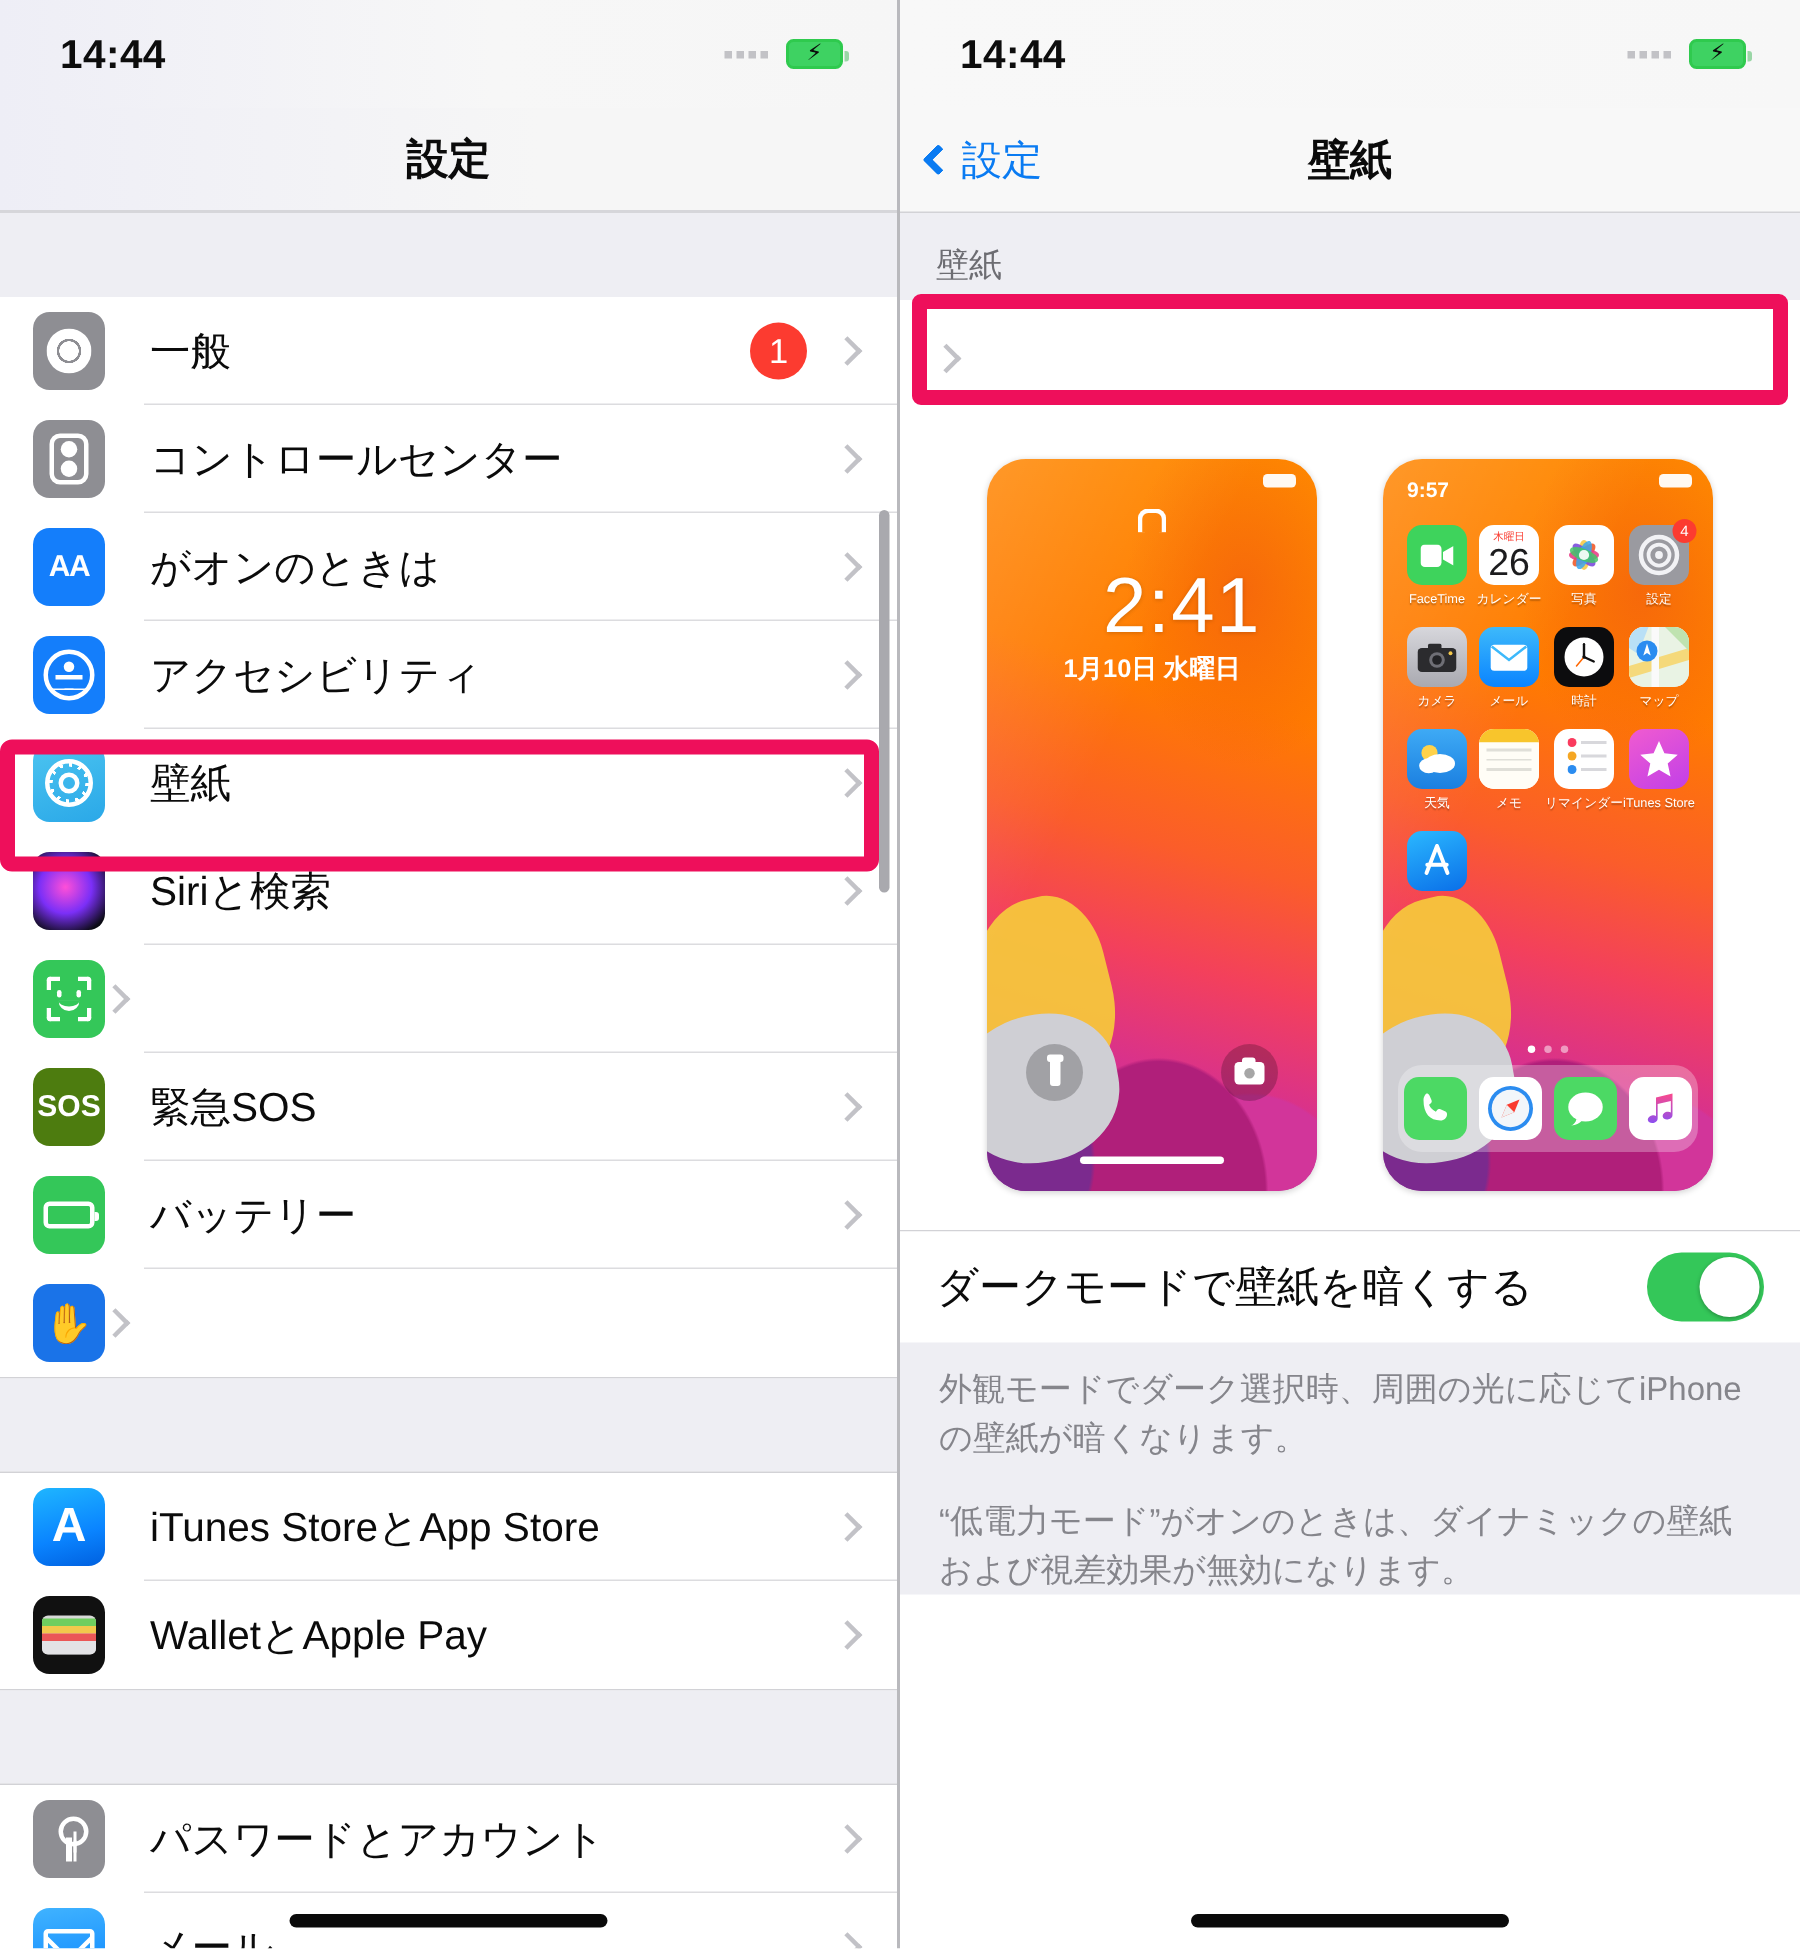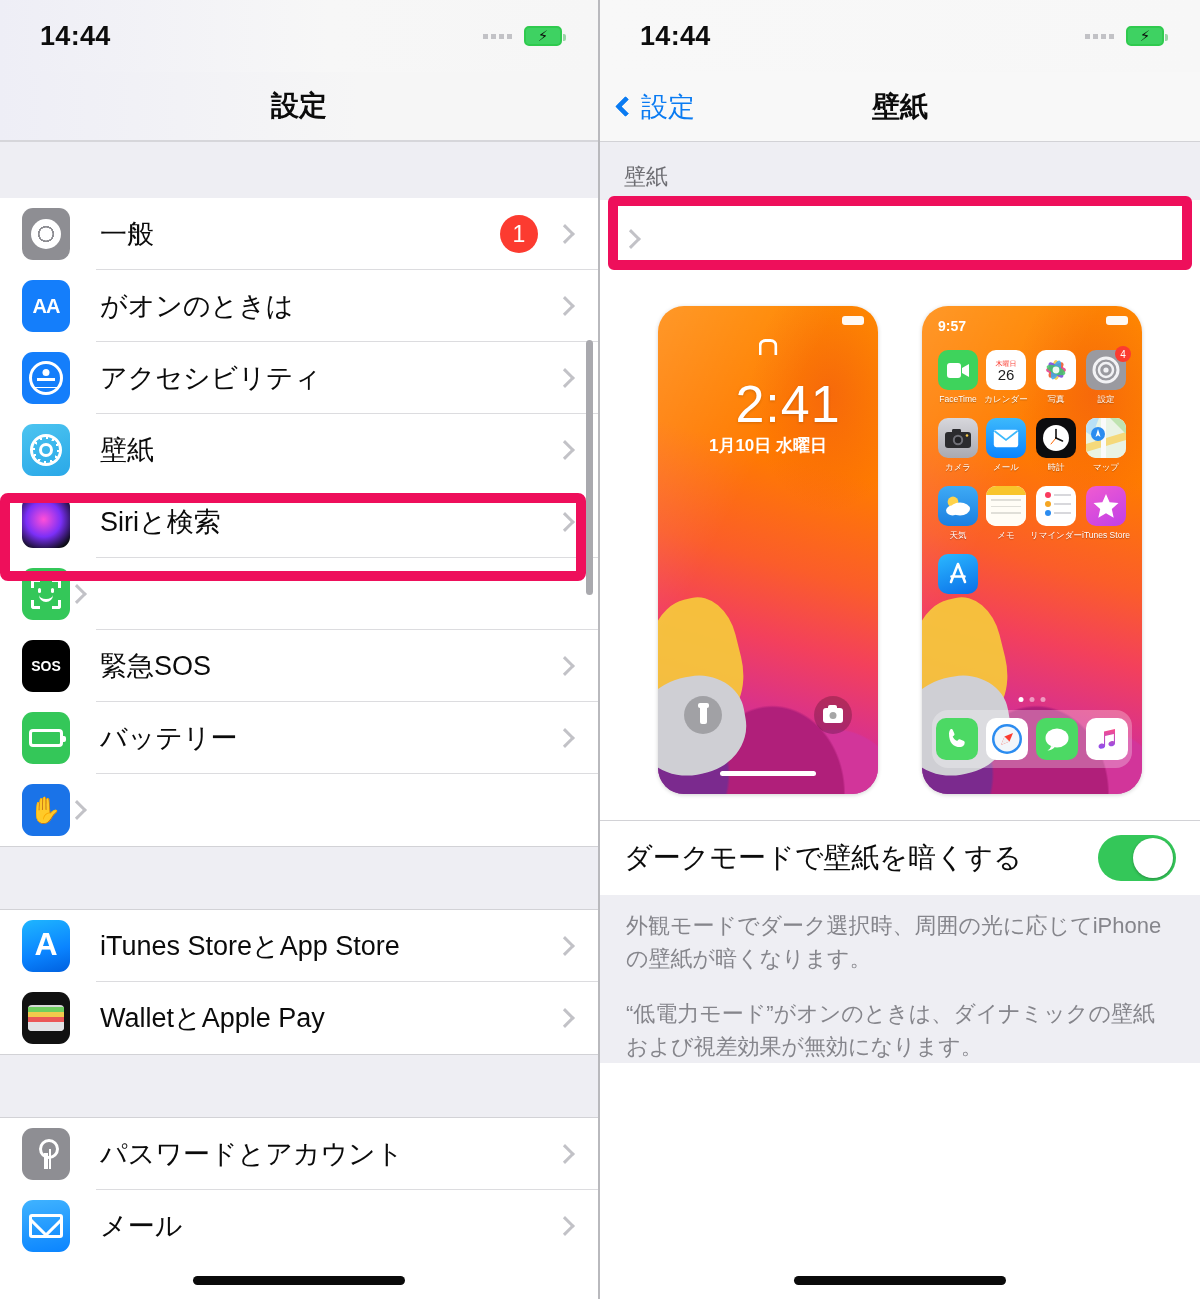--- a/index.html
+++ b/index.html
@@ -66,21 +66,21 @@
            margin-right: 20px; font-weight: 400; }
 
   
   .ic-gear { background: #8e8e93; }
   .ic-cc  { background: #8e8e93; }
   .ic-disp{ background: #147efb; font-size: 20px; font-weight: bold; letter-spacing: -1px;}
   .ic-acc { background: #147efb; }
   .ic-wall{ background: linear-gradient(160deg,#4cc4f0,#2aa8e8); }
   .ic-siri{ background: radial-gradient(circle at 45% 45%,#ff4fd8,#7b2ff7 45%,#0b0b14 85%); }
   .ic-face{ background: #34c759; }
-  .ic-sos { background: #000000; font-size: 14px; font-weight: bold; }
+  .ic-sos { background: #4d7c0f; font-size: 20px; font-weight: bold; }
   .ic-batt{ background: #34c759; }
   .ic-priv{ background: #1a73e8; }
   .ic-appstore { background: linear-gradient(165deg,#1fb6ff,#0a84ff 60%,#0060df); }
   .ic-wallet{ background: #111; }
   .ic-pass { background: #8e8e93; }
   .ic-mail { background: linear-gradient(170deg,#40b3ff,#0a84ff); }
 
   .gearglyph { width: 30px; height: 30px; border-radius: 50%;
     background: radial-gradient(circle, #fff 0 30%, #8e8e93 31% 38%, #fff 39% 62%, transparent 63%);
     box-shadow: 0 0 0 3px #fff inset; position: relative; }
@@ -236,20 +236,28 @@
     <div class="row">
       <div class="app-icon ic-gear">
           <span class="gearglyph"></span>
         </div>
       <div class="row-label">一般</div>
       <div class="badge">1</div>
       <div class="chev"></div>
       <div class="rowline"></div>
     </div>
 
+    <div class="row">
+      <div class="app-icon ic-cc">
+          <span class="ccglyph"></span>
+        </div>
+      <div class="row-label">コントロールセンター</div>
+      <div class="chev"></div>
+      <div class="rowline"></div>
+    </div>
 
     <div class="row">
       <div class="app-icon ic-disp">
         <span>AA</span>
         </div>
       <div class="row-label">がオンのときは</div>
       <div class="chev"></div>
       <div class="rowline"></div>
     </div>
 
@@ -434,21 +442,21 @@
               <svg class="svgi" width="22" height="15" viewBox="0 0 22 15">
                   <rect x="0" y="0" width="14" height="15" rx="3" fill="#fff"></rect>
                   <path d="M15 5 L22 1 L22 14 L15 10 Z" fill="#fff"></path>
                 </svg>
             </div>
             <div class="hs-lbl">FaceTime</div>
           </div>
           <div class="hs-cell">
             <div class="hs-ic" style="background:#fff;flex-direction:column;">
               <span style="font-size:7px;color:#fa3b2f;line-height:1;margin-top:3px;">木曜日</span>
-              <span style="font-size:15px;color:#1c1c1e;line-height:1.05;">26</span>
+              <span style="font-size:25px;color:#1c1c1e;line-height:1.05;">26</span>
             </div>
             <div class="hs-lbl">カレンダー</div>
           </div>
           <div class="hs-cell">
             <div class="hs-ic" style="background:#fff;">
               <svg class="svgi" width="30" height="30" viewBox="0 0 30 30">
                 <g transform="translate(15,15)">
                   <ellipse rx="4" ry="10" fill="#f7c948" opacity=".9"></ellipse>
                   <ellipse rx="4" ry="10" fill="#ef5b2b" opacity=".9" transform="rotate(45)"></ellipse>
                   <ellipse rx="4" ry="10" fill="#e8408a" opacity=".9" transform="rotate(90)"></ellipse>

